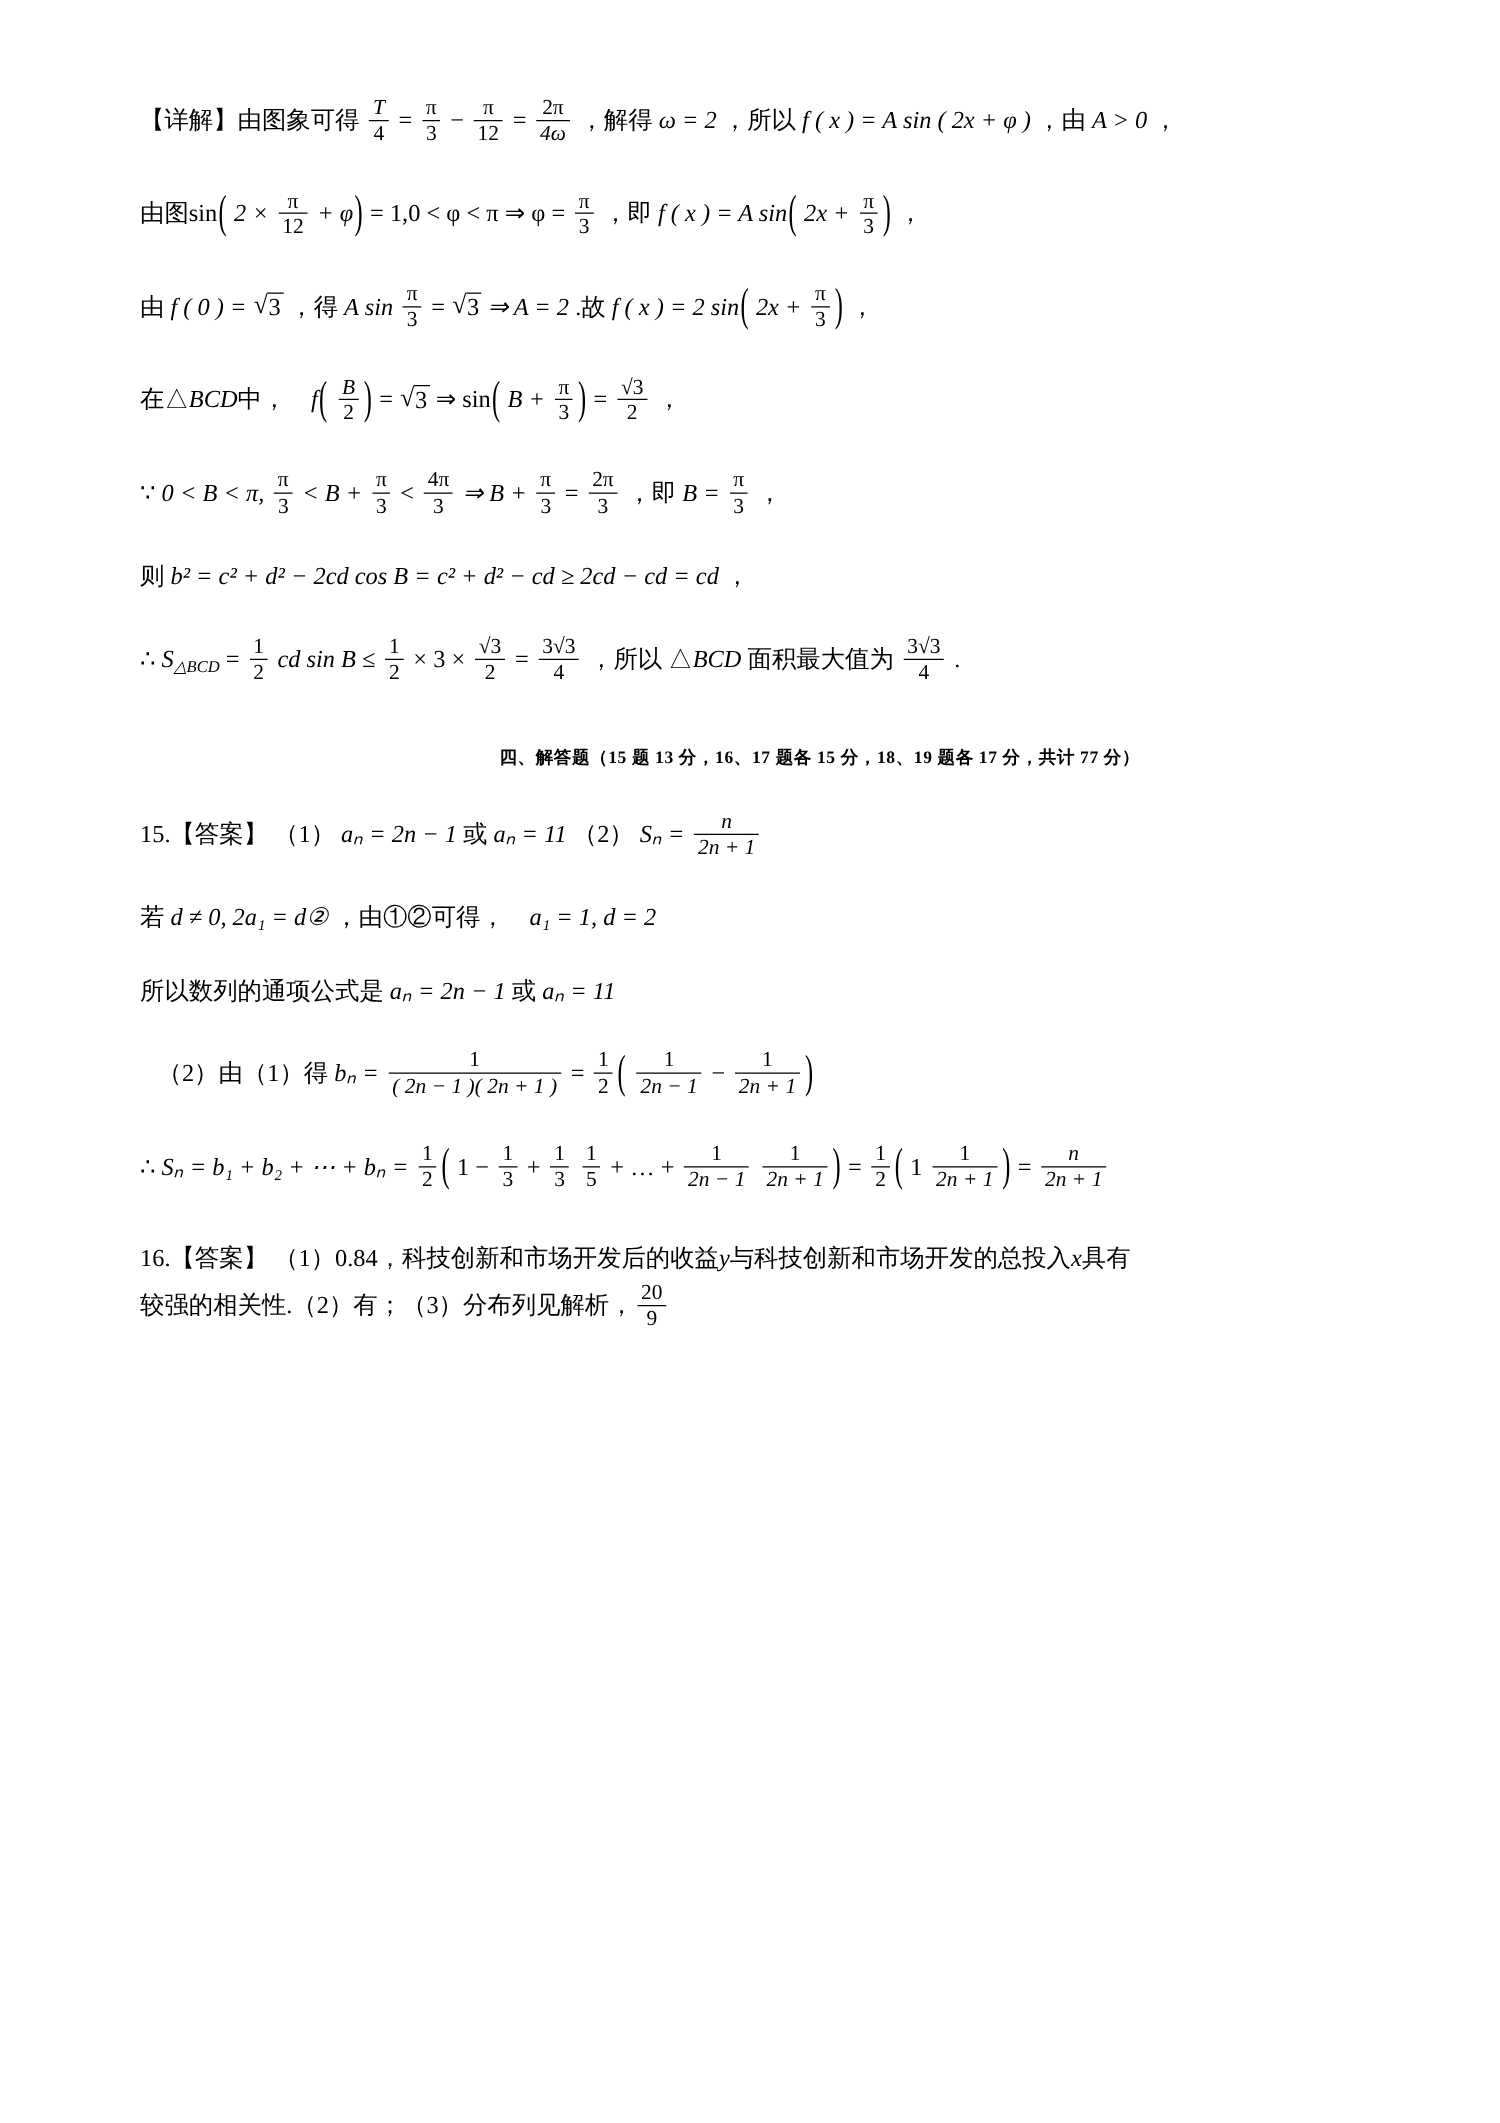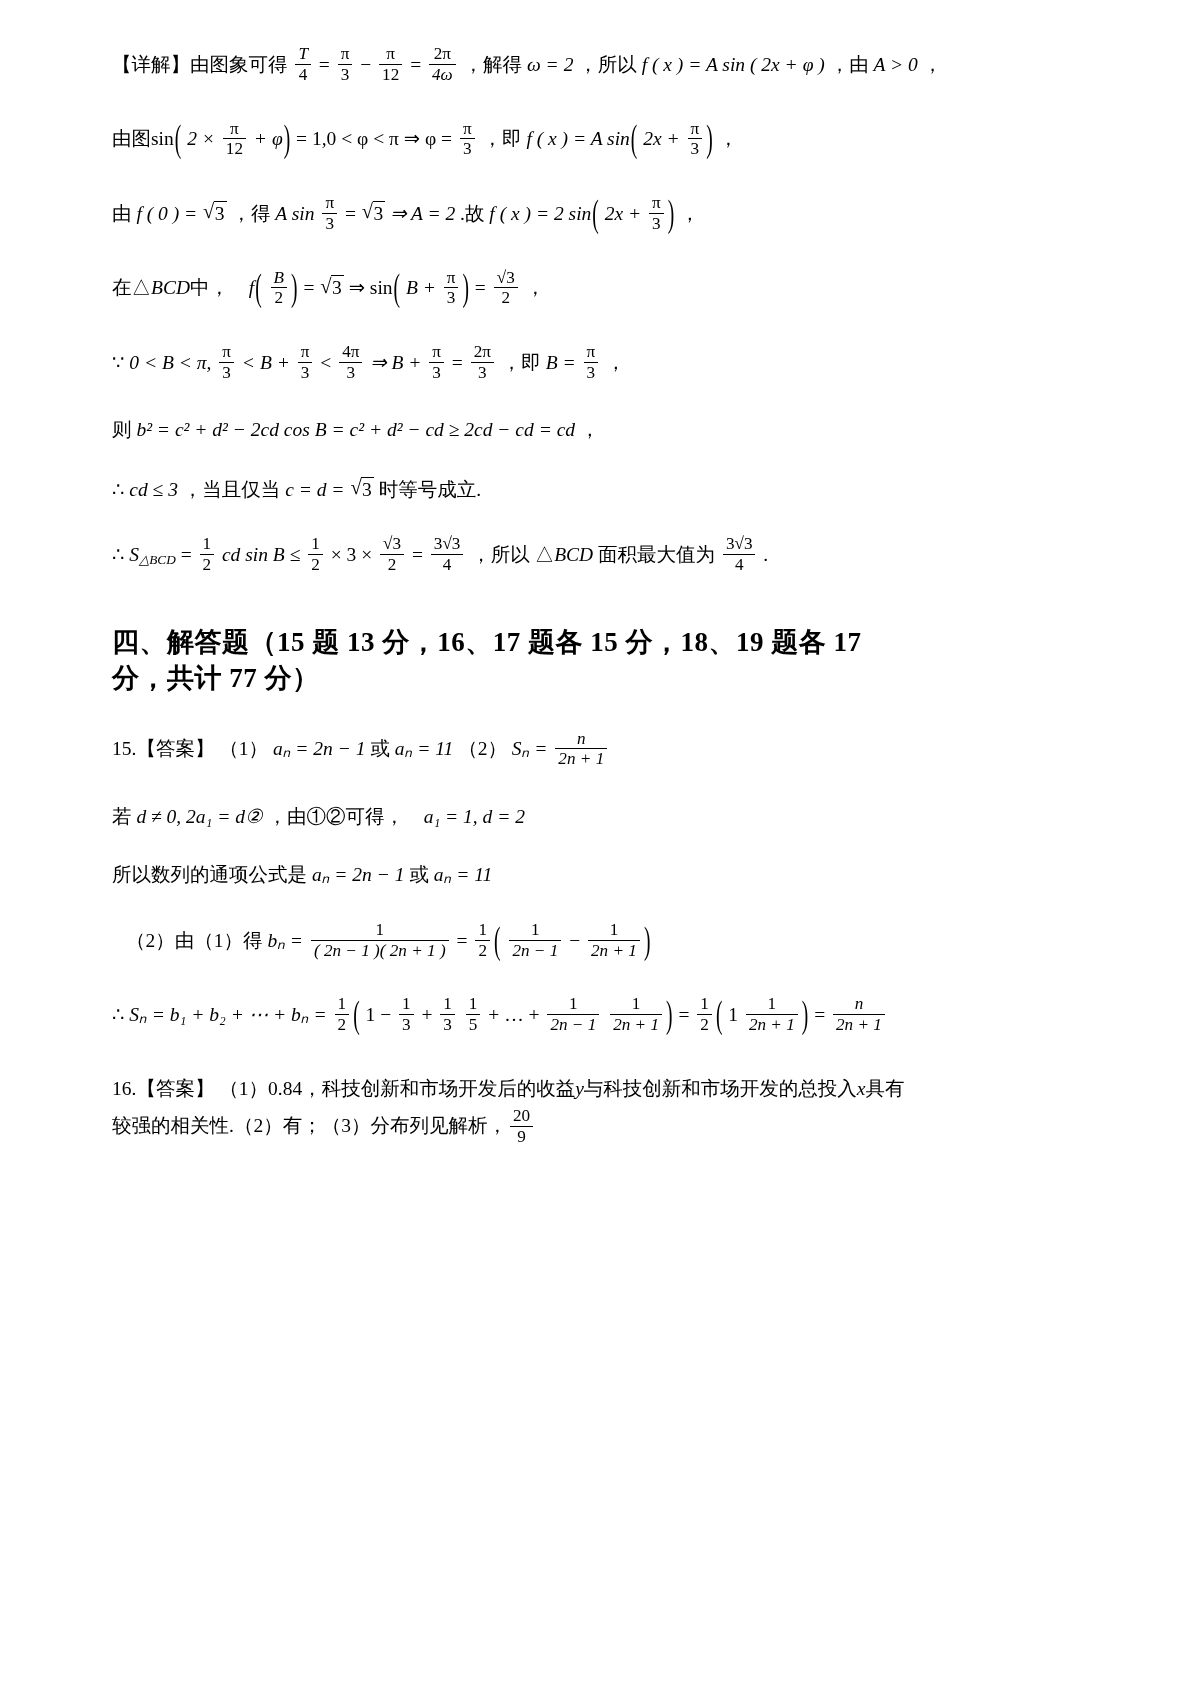--- a/index.html
+++ b/index.html
@@ -10,21 +10,21 @@
   body {
     width: 1200px;
     min-height: 1698px;
     font-family: "Liberation Serif", serif;
     color: #000;
   }
   .page {
     width: 1024px;
     min-height: 1698px;
     box-sizing: border-box;
-    padding: 46px 112px 40px 112px;
+    padding: 78px 112px 40px 112px;
     position: relative;
   }
   .line {
     font-size: 19.5px;
     line-height: 1.25;
     margin: 0 0 34px 0;
     display: block;
     white-space: nowrap;
   }
   .line.wrap { white-space: normal; line-height: 1.9; }
@@ -66,24 +66,25 @@
   .pl, .pr {
     display: inline-block;
     transform: scaleY(1.9);
     transform-origin: center;
     font-size: 1em;
     margin: 0 1px;
     vertical-align: middle;
   }
   sub { font-size: 0.68em; vertical-align: -0.28em; }
   .sec-title {
-    font-size: 27px;
+    font-size: 14px;
     font-weight: bold;
     margin: 48px 0 34px 0;
     letter-spacing: 0.5px;
+    text-align: right;
   }
   .spacer-sm { display: inline-block; width: 10px; }
 </style>
 </head>
 <body>
 
 <div class="page">
 
   <div class="line">
     <span class="cn">【详解】</span><span class="cn">由图象可得</span>
@@ -167,28 +168,20 @@
     <span class="cn">，</span>
   </div>
 
 
   <div class="line">
     <span class="cn">则</span>
     <span class="it">b² = c² + d² − 2cd cos B = c² + d² − cd ≥ 2cd − cd = cd</span>
     <span class="cn">，</span>
   </div>
 
-  <div class="line">
-    <span>∴</span>
-    <span class="it">cd ≤ 3</span>
-    <span class="cn">，当且仅当</span>
-    <span class="it">c = d =</span>
-    <span class="sqrt"><span class="rad">3</span></span>
-    <span class="cn">时等号成立.</span>
-  </div>
 
   <div class="line">
     <span>∴</span>
     <span class="it">S</span><sub class="it">△BCD</sub>
     <span>=</span>
     <span class="frac"><span class="num">1</span><span class="den">2</span></span>
     <span class="it">cd sin B ≤</span>
     <span class="frac"><span class="num">1</span><span class="den">2</span></span>
     <span>× 3 ×</span>
     <span class="frac"><span class="num">√3</span><span class="den">2</span></span>

